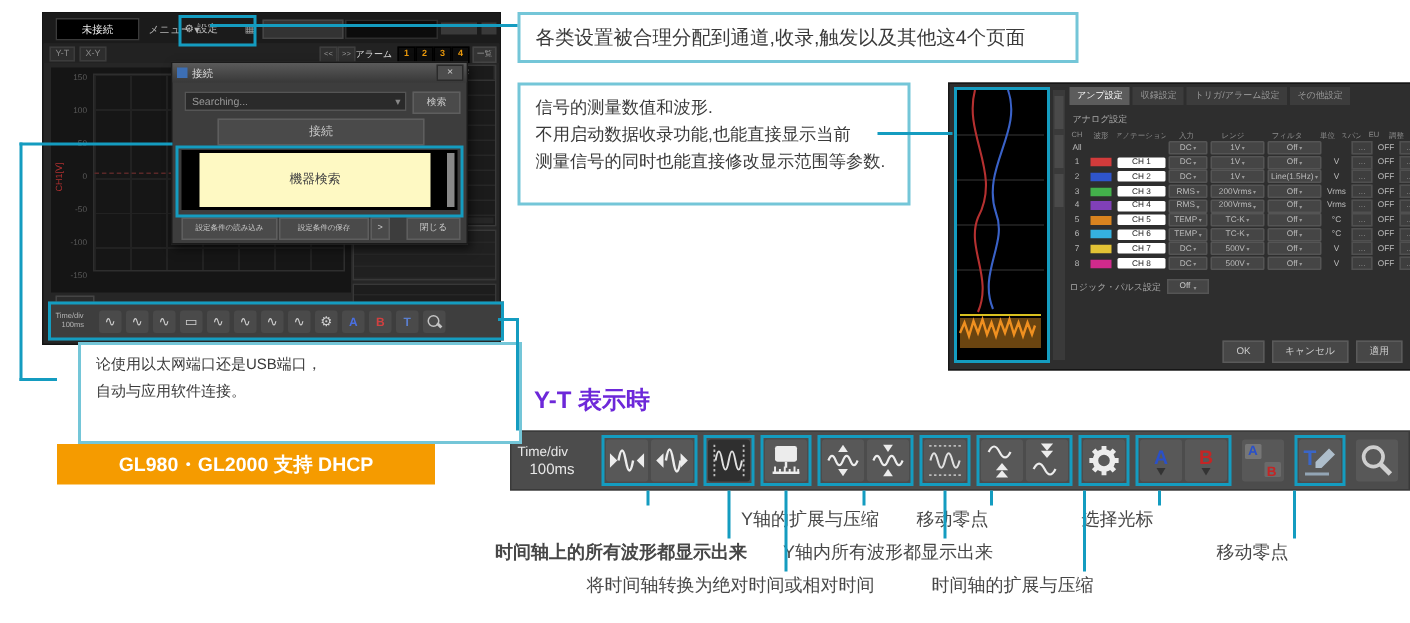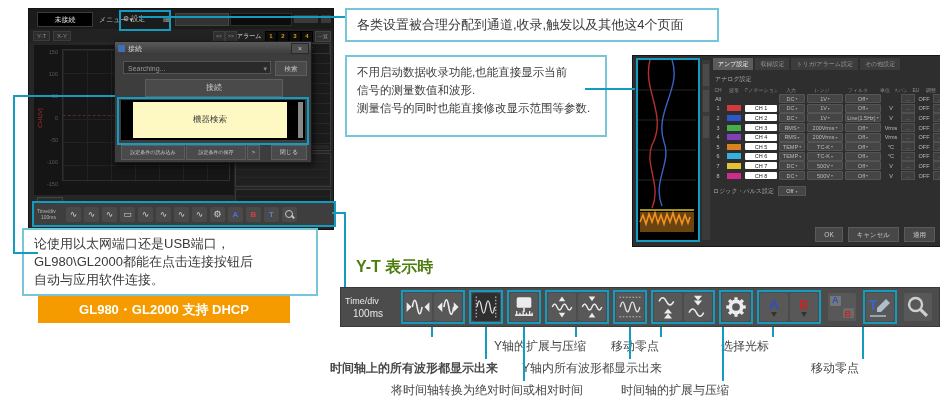--- a/index.html
+++ b/index.html
@@ -98,21 +98,21 @@
   .c-btn{background:#3e3e3e;border:1px solid #505050;height:7px;color:#999;}
   #logicrow{display:flex;align-items:center;gap:4px;margin-top:6px;}
   #logicrow .lbl6{font-size:6px;color:#aaa;}
   #logicdd{width:26px;height:8px;background:#454545;border:1px solid #555;color:#ccc;font-size:5.5px;display:flex;align-items:center;justify-content:center;}
   #logicdd:after{content:"▾";font-size:4px;color:#999;margin-left:2px;}
   #rbtns{position:absolute;right:2px;bottom:2px;display:flex;gap:5px;}
   .rbtn{background:#474747;border:1px solid #5a5a5a;color:#ccc;font-size:6.5px;height:13px;line-height:13px;text-align:center;padding:0 8px;}
   
   #banner{position:absolute;left:38px;top:296px;width:252px;height:27px;background:#f59b00;color:#fff;font-weight:bold;font-size:13px;display:flex;align-items:center;justify-content:center;z-index:20;}
   
-  #ytHead{position:absolute;left:356px;top:257px;font-size:16px;font-weight:bold;color:#4d7c0f;z-index:20;}
+  #ytHead{position:absolute;left:356px;top:257px;font-size:16px;font-weight:bold;color:#6d28d9;z-index:20;}
   
   #bigTB{position:absolute;left:340px;top:287px;width:600px;height:40px;background:#4c4c4c;border:1px solid #3a3a3a;display:flex;align-items:center;padding-left:4px;box-sizing:border-box;z-index:10;}
   #tdblock{width:52px;flex:none;color:#e8e8e8;}
   #tdblock .l1{font-size:9px;}
   #tdblock .l2{font-size:10px;padding-left:8px;margin-top:2px;}
   .grp{display:flex;gap:2px;border:2px solid #149cc0;padding:1px;margin-left:4px;flex:none;}
   .grp.nohl{border-color:transparent;}
   .tbbtn{width:28px;height:28px;background:#585858;border-radius:2px;display:flex;align-items:center;justify-content:center;position:relative;flex:none;}
   .tbbtn.darkbg{background:#2f2f2f;}
   .tbbtn svg{display:block;}
@@ -438,27 +438,26 @@
         <div class="rbtn">キャンセル</div>
         <div class="rbtn">適用</div>
       </div>
     </div>
   </div>
 
   <div class="box" style="left:345px;top:8px;width:360px;height:30px;display:flex;align-items:center;padding-left:10px;font-size:13px;">
     <span>各类设置被合理分配到通道,收录,触发以及其他这4个页面</span>
   </div>
   <div class="box" style="left:345px;top:55px;width:238px;height:66px;padding:6px 10px;font-size:11.5px;line-height:18px;box-sizing:content-box;">
+    <div>信号的测量数值和波形.</div>
     <div>不用启动数据收录功能,也能直接显示当前</div>
-    <div>信号的测量数值和波形.</div>
     <div>测量信号的同时也能直接修改显示范围等参数.</div>
   </div>
-  <div class="box" style="left:22px;top:228px;width:272px;height:54px;padding:5px 10px;font-size:13px;line-height:18px;box-sizing:content-box;">
+  <div class="box" style="left:52px;top:228px;width:272px;height:54px;padding:5px 10px;font-size:10px;line-height:18px;box-sizing:content-box;">
     <div>论使用以太网端口还是USB端口，</div>
-    <div>GL980\GL2000都能在点击连接按钮后</div>
     <div>自动与应用软件连接。</div>
   </div>
 
   <div class="hline" style="left:140px;top:16px;width:205px;"></div>
   <div class="hline" style="left:585px;top:88px;width:50px;"></div>
   <div class="hline" style="left:13px;top:95px;width:102px;"></div>
   <div class="vline" style="left:13px;top:95px;height:159px;"></div>
   <div class="hline" style="left:13px;top:252px;width:25px;"></div>
   <div class="hline" style="left:332px;top:212px;width:14px;"></div>
   <div class="vline" style="left:344px;top:212px;height:75px;"></div>

